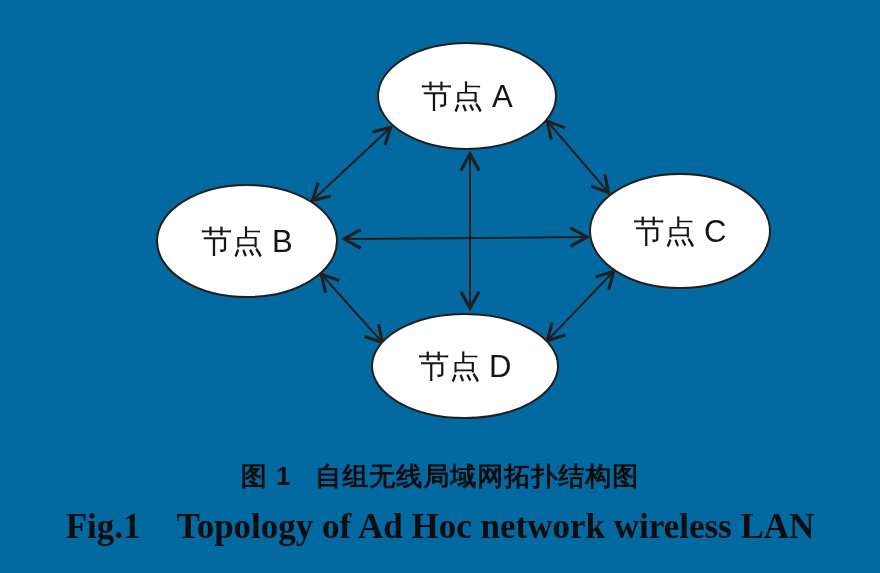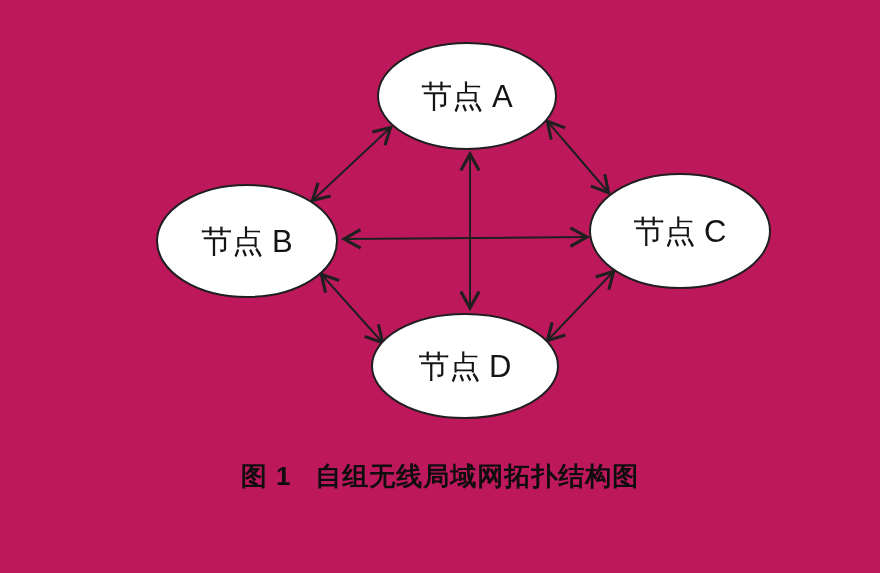--- a/index.html
+++ b/index.html
@@ -4,21 +4,21 @@
 <style>
   html, body {
     margin: 0;
     padding: 0;
     background: #ffffff;
   }
   .figure {
     position: relative;
     width: 880px;
     height: 573px;
-    background: #be185d;
+    background: #0369a1;
     overflow: hidden;
   }
   .figure svg {
     position: absolute;
     top: 0;
     left: 0;
     display: block;
   }
   .node-label {
     font-family: "Liberation Sans", "DejaVu Sans", sans-serif;
@@ -85,14 +85,17 @@
           <ellipse cx="465" cy="366" rx="93" ry="52" fill="#ffffff" stroke="#1f1f1f" stroke-width="2"></ellipse>
           <text x="465" y="377" text-anchor="middle" class="node-label">节点 D</text>
         </g>
       </g>
   </svg>
 
   <div class="caption caption-zh">
     <span class="fig-label">图 1</span><span>自组无线局域网拓扑结构图</span>
   </div>
 
+  <div class="caption caption-en">
+    <span class="fig-label">Fig.1</span><span>Topology of Ad Hoc network wireless LAN</span>
+  </div>
 
 </div>
 
 </body></html>

